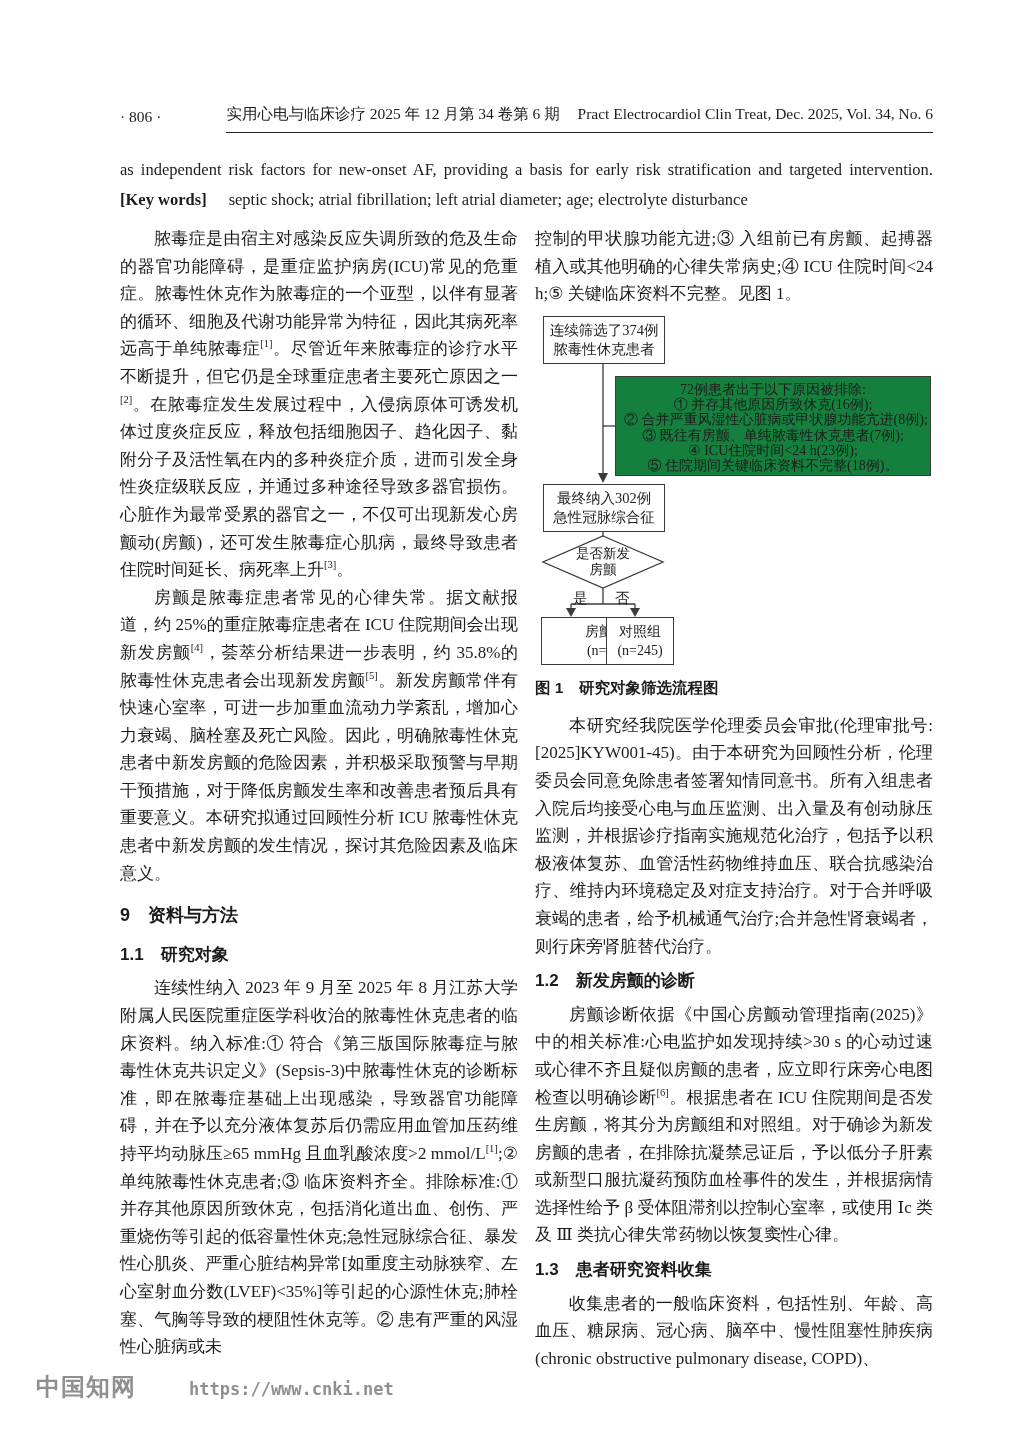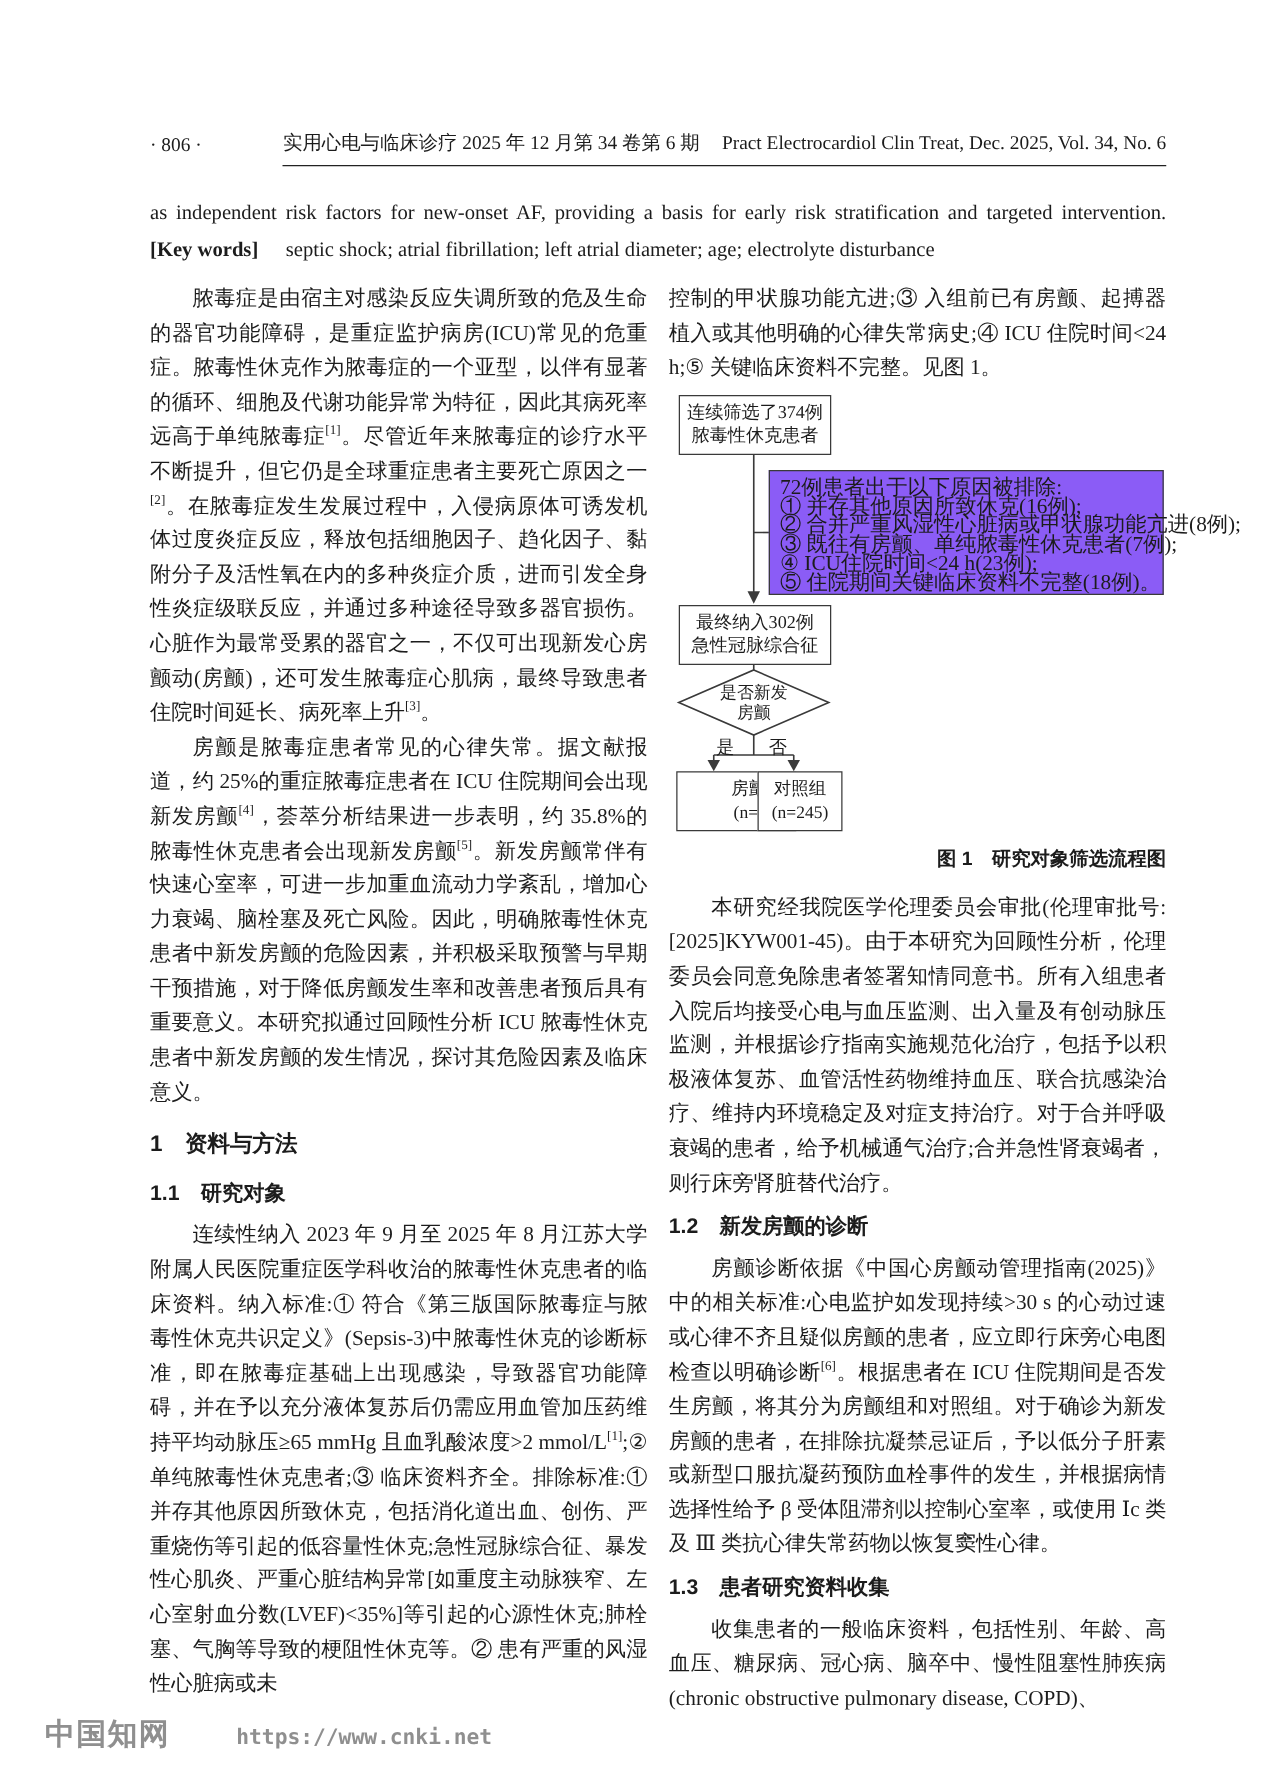--- a/index.html
+++ b/index.html
@@ -39,32 +39,32 @@
   
   .figure{position:relative;width:398px;height:394px;margin:6px 0 4px;}
   .figure svg{position:absolute;left:0;top:0;}
   .fbox{
     position:absolute;border:1.3px solid #3a3a3a;background:#fff;
     display:flex;align-items:center;justify-content:center;
     text-align:center;white-space:pre-line;
     font-size:14.5px;line-height:19px;text-indent:0;
   }
   .fbox-excl{
-    position:absolute;border:1.3px solid #3a3a3a;background:#8b5cf6;
-    font-size:17px;line-height:15.3px;text-align:left;
+    position:absolute;border:1.3px solid #3a3a3a;background:#15803d;
+    font-size:14px;line-height:15.3px;text-align:center;
     padding:5px 8px;box-sizing:border-box;
   }
   .fbox-excl div{white-space:nowrap;}
   .diamond-label{
     position:absolute;display:flex;align-items:center;justify-content:center;
     text-align:center;white-space:pre-line;font-size:13.5px;line-height:16px;
   }
   .branch-label{position:absolute;font-size:14.5px;}
   .fig-caption{
-    position:absolute;left:0;top:360px;width:100%;text-align:right;
+    position:absolute;left:0;top:360px;width:100%;text-align:left;
     font-family:"Liberation Sans","DejaVu Sans",sans-serif;
     font-weight:bold;font-size:15.5px;
   }
 
   
   .footer{position:absolute;left:36px;top:1371px;color:#8f8f8f;display:flex;align-items:baseline;}
   .footer .brand{font-size:24px;letter-spacing:1px;font-weight:bold;}
   .footer .url{margin-left:53px;font-family:"DejaVu Sans Mono","Liberation Mono",monospace;
                font-weight:bold;font-size:17px;}
 </style>
@@ -83,21 +83,21 @@
     </div>
 
     <div class="abs-line">as independent risk factors for new-onset AF, providing a basis for early risk stratification and targeted intervention.</div>
     <div class="kw-line"><b>[</b><b>Key words</b><b>]</b><span class="kw-gap"></span><span>septic shock; atrial fibrillation; left atrial diameter; age; electrolyte disturbance</span></div>
 
     <div class="cols">
 
       <div class="col">
         <p>脓毒症是由宿主对感染反应失调所致的危及生命的器官功能障碍，是重症监护病房(ICU)常见的危重症。脓毒性休克作为脓毒症的一个亚型，以伴有显著的循环、细胞及代谢功能异常为特征，因此其病死率远高于单纯脓毒症<sup>[1]</sup>。尽管近年来脓毒症的诊疗水平不断提升，但它仍是全球重症患者主要死亡原因之一<sup>[2]</sup>。在脓毒症发生发展过程中，入侵病原体可诱发机体过度炎症反应，释放包括细胞因子、趋化因子、黏附分子及活性氧在内的多种炎症介质，进而引发全身性炎症级联反应，并通过多种途径导致多器官损伤。心脏作为最常受累的器官之一，不仅可出现新发心房颤动(房颤)，还可发生脓毒症心肌病，最终导致患者住院时间延长、病死率上升<sup>[3]</sup>。</p>
         <p>房颤是脓毒症患者常见的心律失常。据文献报道，约 25%的重症脓毒症患者在 ICU 住院期间会出现新发房颤<sup>[4]</sup>，荟萃分析结果进一步表明，约 35.8%的脓毒性休克患者会出现新发房颤<sup>[5]</sup>。新发房颤常伴有快速心室率，可进一步加重血流动力学紊乱，增加心力衰竭、脑栓塞及死亡风险。因此，明确脓毒性休克患者中新发房颤的危险因素，并积极采取预警与早期干预措施，对于降低房颤发生率和改善患者预后具有重要意义。本研究拟通过回顾性分析 ICU 脓毒性休克患者中新发房颤的发生情况，探讨其危险因素及临床意义。</p>
-        <div class="sec-h1">1　资料与方法</div>
+        <div class="sec-h1">9　资料与方法</div>
         <div class="sec-h2">1.1　研究对象</div>
         <p>连续性纳入 2023 年 9 月至 2025 年 8 月江苏大学附属人民医院重症医学科收治的脓毒性休克患者的临床资料。纳入标准:① 符合《第三版国际脓毒症与脓毒性休克共识定义》(Sepsis-3)中脓毒性休克的诊断标准，即在脓毒症基础上出现感染，导致器官功能障碍，并在予以充分液体复苏后仍需应用血管加压药维持平均动脉压≥65 mmHg 且血乳酸浓度&gt;2 mmol/L<sup>[1]</sup>;② 单纯脓毒性休克患者;③ 临床资料齐全。排除标准:① 并存其他原因所致休克，包括消化道出血、创伤、严重烧伤等引起的低容量性休克;急性冠脉综合征、暴发性心肌炎、严重心脏结构异常[如重度主动脉狭窄、左心室射血分数(LVEF)&lt;35%]等引起的心源性休克;肺栓塞、气胸等导致的梗阻性休克等。② 患有严重的风湿性心脏病或未</p>
       </div>
 
       <div class="col">
         <p class="noindent">控制的甲状腺功能亢进;③ 入组前已有房颤、起搏器植入或其他明确的心律失常病史;④ ICU 住院时间&lt;24 h;⑤ 关键临床资料不完整。见图 1。</p>
 
         <div class="figure">
           <svg width="398" height="355" viewBox="0 0 398 355">
             <line x1="68" y1="48" x2="68" y2="166" stroke="#3a3a3a" stroke-width="1.3"></line>

